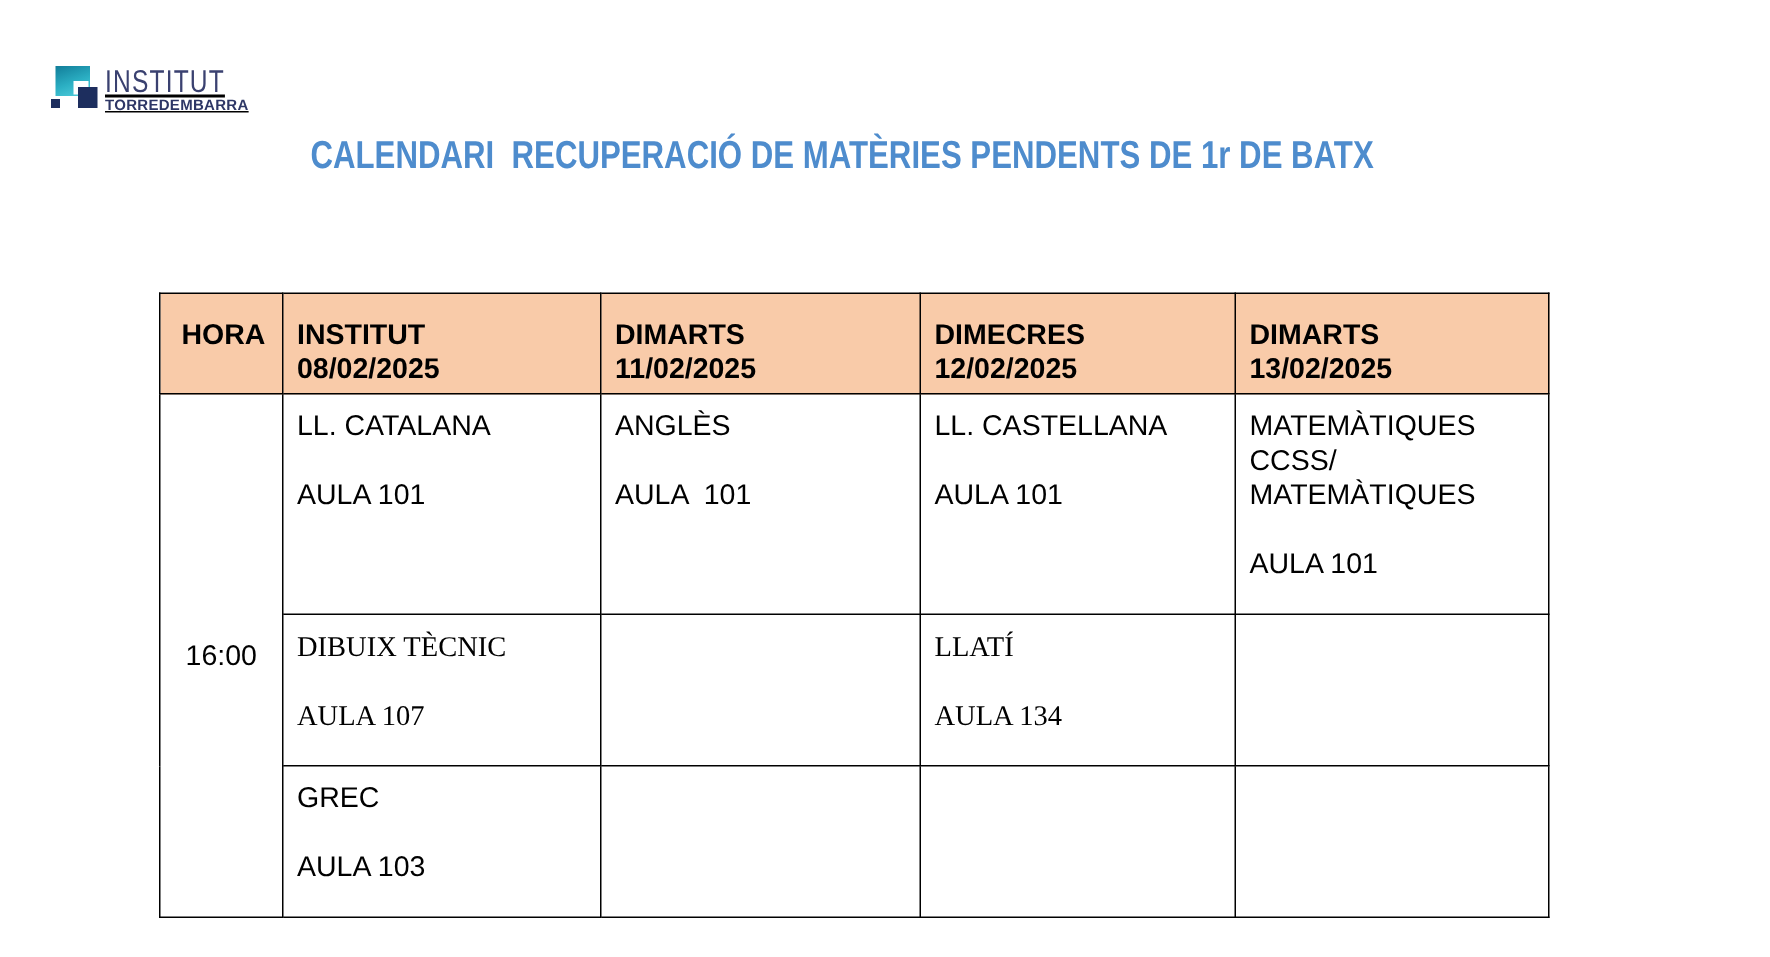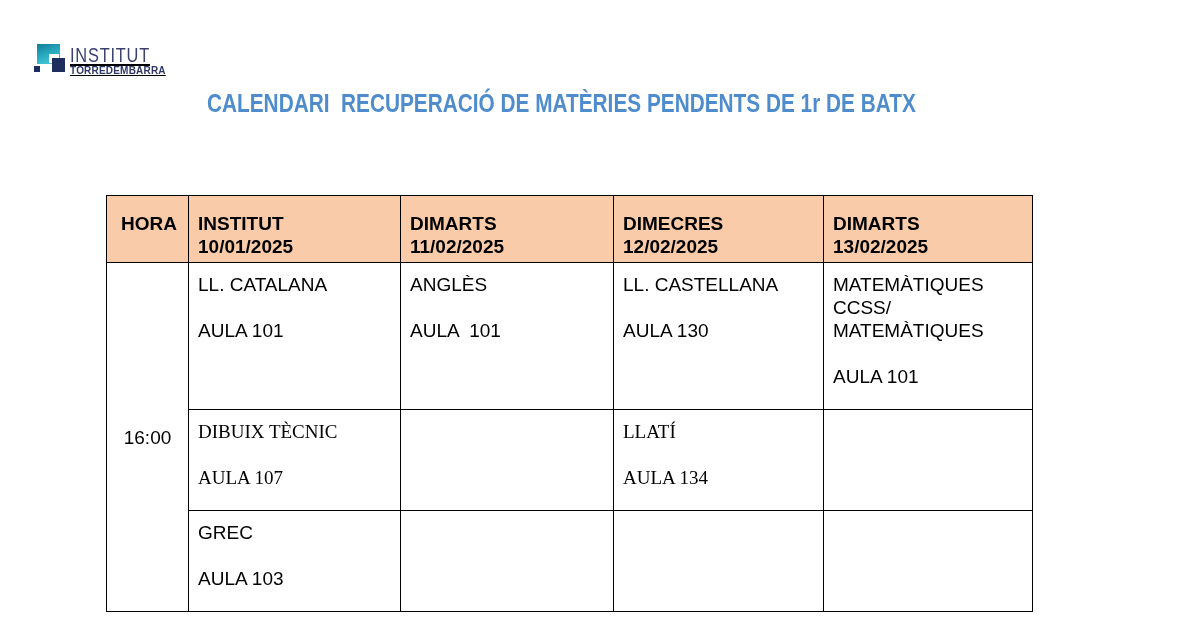--- a/index.html
+++ b/index.html
@@ -152,21 +152,21 @@
         <col class="c-dijous">
       </colgroup>
 
     <thead>
           <tr>
             <th class="th-hora">
               <div class="th-label">HORA</div>
             </th>
             <th class="th-dilluns">
               <div class="th-label">INSTITUT</div>
-              <div class="th-date">10/01/2025</div>
+              <div class="th-date">08/02/2025</div>
             </th>
             <th class="th-dimarts">
               <div class="th-label">DIMARTS</div>
               <div class="th-date">11/02/2025</div>
             </th>
             <th class="th-dimecres">
               <div class="th-label">DIMECRES</div>
               <div class="th-date">12/02/2025</div>
             </th>
             <th class="th-dijous">
@@ -184,21 +184,21 @@
 AULA 101</div>
             </td>
             <td class="content-cell">
               <div class="cell-lines">ANGLÈS
 
 AULA  101</div>
             </td>
             <td class="content-cell">
               <div class="cell-lines">LL. CASTELLANA
 
-AULA 130</div>
+AULA 101</div>
             </td>
             <td class="content-cell">
               <div class="cell-lines">MATEMÀTIQUES
 CCSS/
 MATEMÀTIQUES
 
 AULA 101</div>
             </td>
           </tr>
           <tr class="r2">

